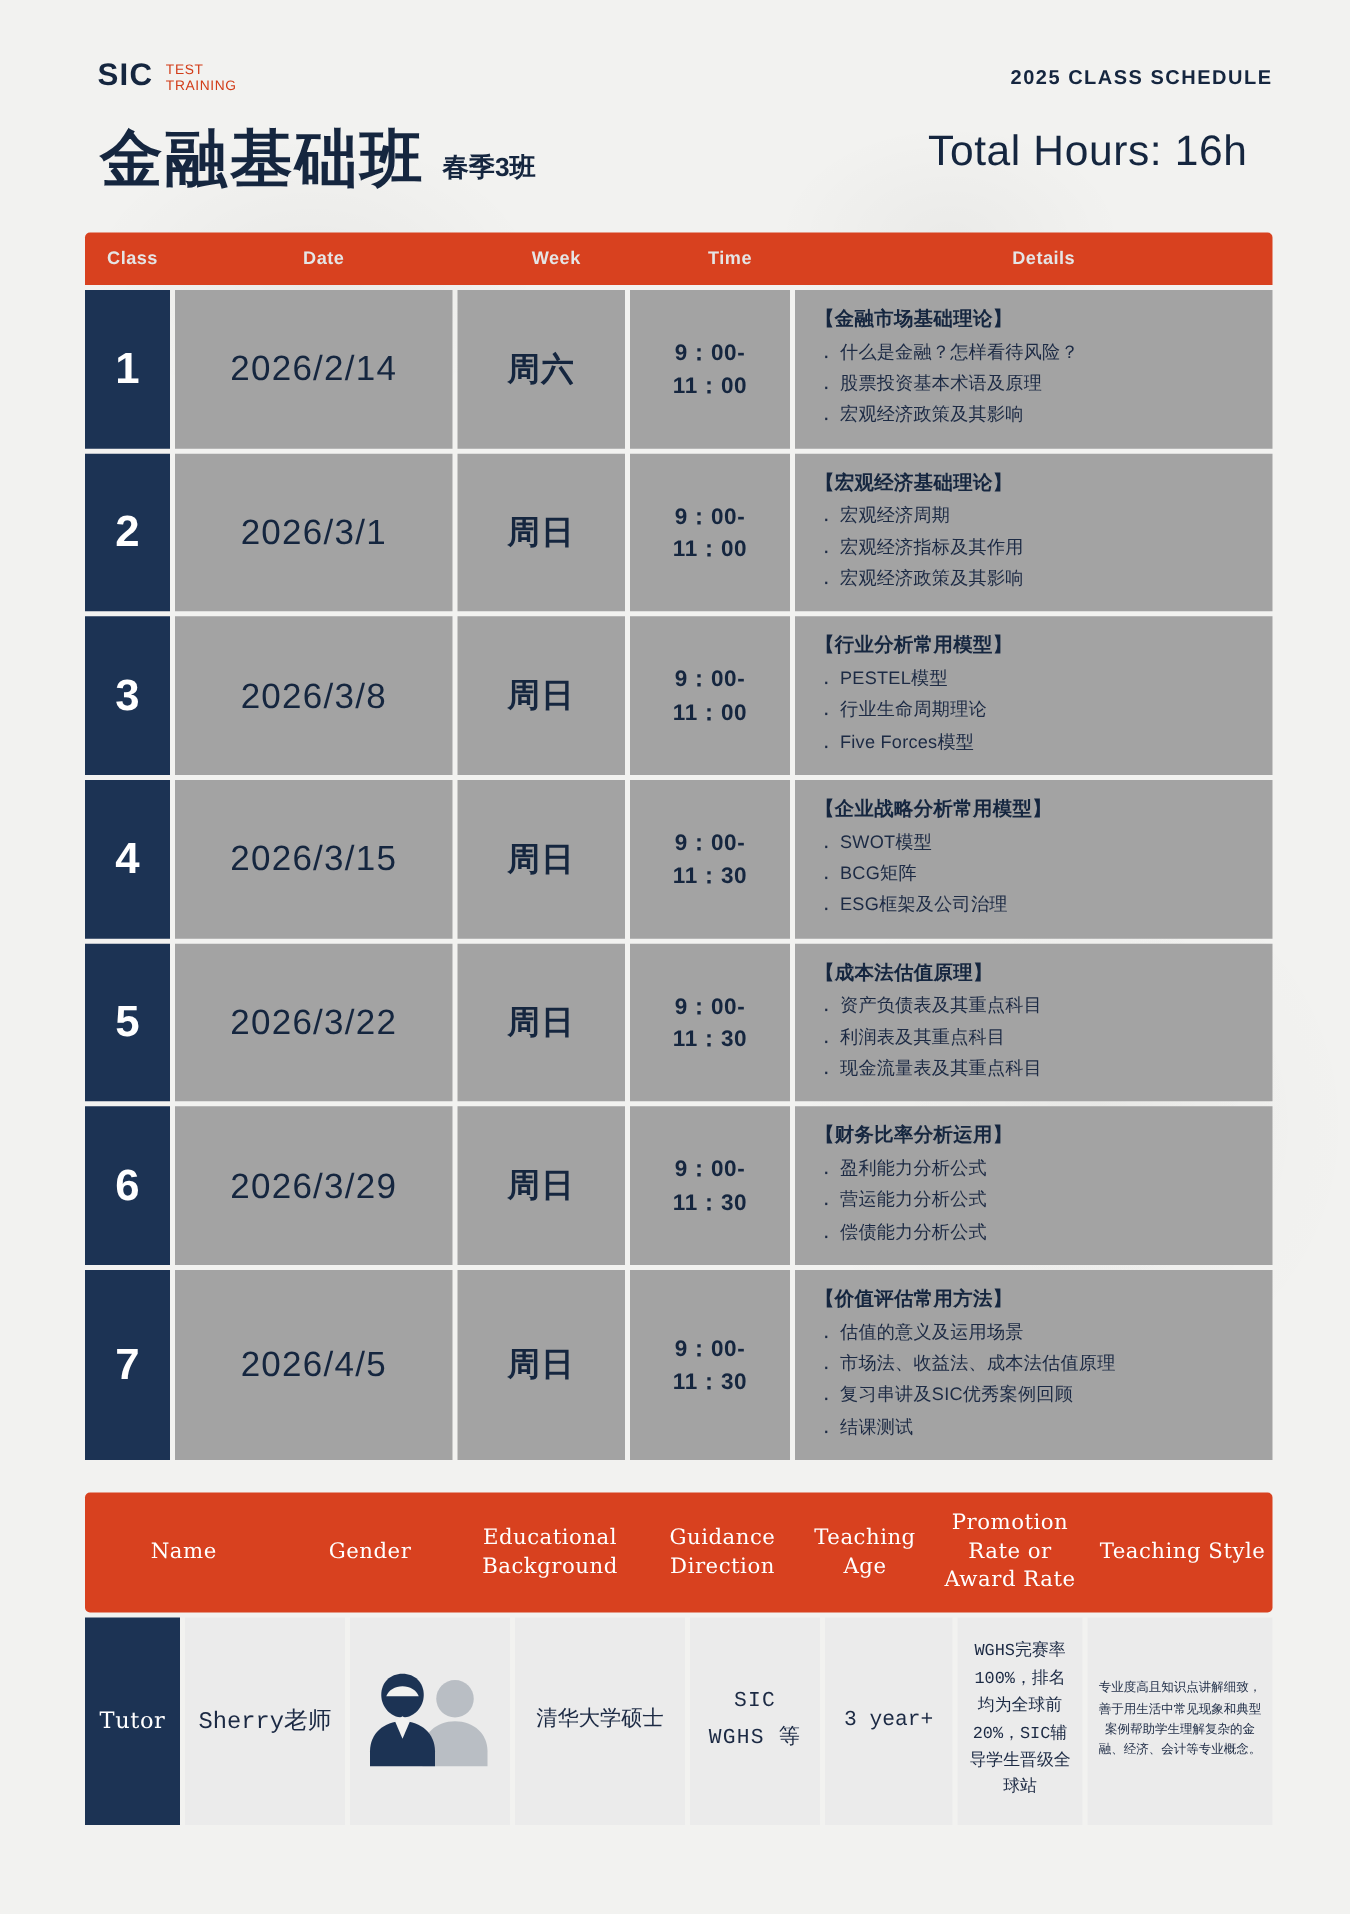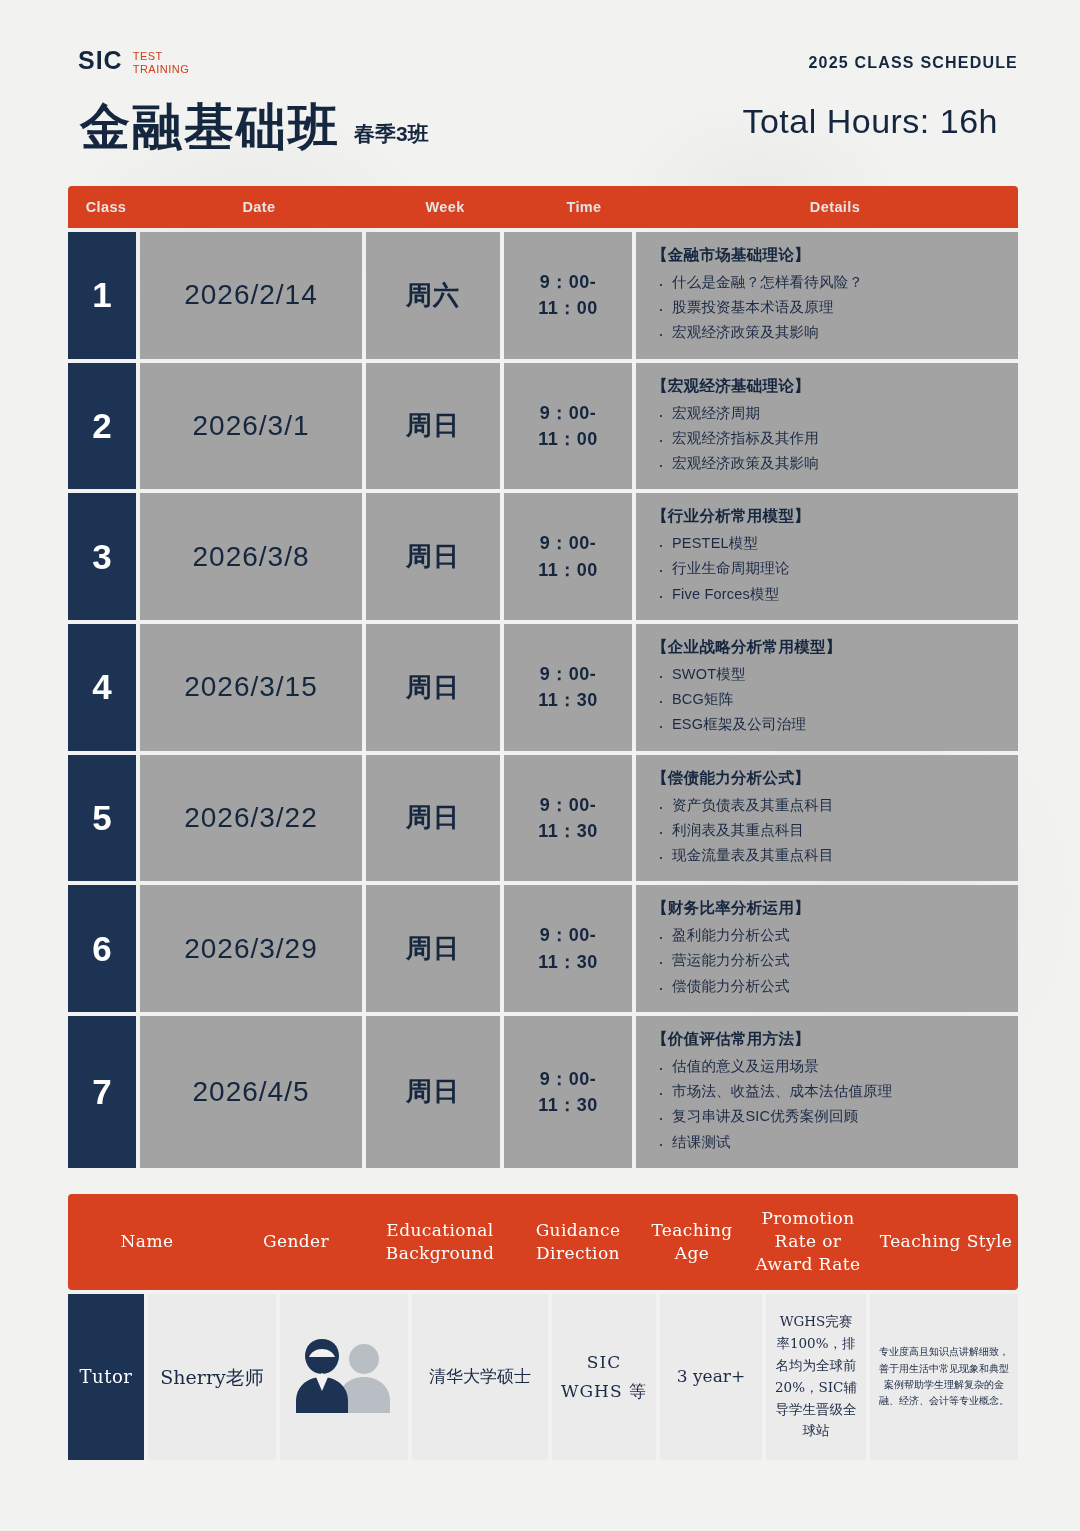--- a/index.html
+++ b/index.html
@@ -116,21 +116,21 @@
   .t-age{flex:0 0 92px;}
   .t-promo{flex:0 0 124px;}
   .t-style{flex:1 1 auto;}
 
   .tutor-row{display:flex;margin-top:4px;align-items:stretch;}
   .tcell{
     background:#ebebeb;display:flex;align-items:center;justify-content:center;
     text-align:center;font-family:"DejaVu Serif","Liberation Serif",serif;
     min-height:166px;padding:10px 8px;box-sizing:border-box;
   }
-  .tcell + .tcell{margin-left:4px;}
+  .tcell + .tcell{margin-left:4px;font-family:Liberation Mono, monospace;}
   .t-lbl{
     background:#1c3354;color:#fff;flex:0 0 76px;font-size:18px;letter-spacing:.5px;
   }
   .tc-name{flex:0 0 128px;font-size:19px;line-height:1.5;}
   .tc-gender{flex:0 0 128px;}
   .tc-edu{flex:0 0 136px;font-size:17px;line-height:1.6;}
   .tc-guide{flex:0 0 104px;font-size:17px;line-height:1.7;letter-spacing:1px;}
   .tc-age{flex:0 0 102px;font-size:17px;line-height:1.6;}
   .tc-promo{flex:0 0 100px;font-size:13.5px;line-height:1.62;}
   .tc-style{flex:1 1 auto;font-size:10px;line-height:1.62;}
@@ -252,21 +252,21 @@
           <div class="cell cell-class c-class">5</div>
           <div class="cell cell-date c-date">2026/3/22</div>
           <div class="cell cell-week c-week">周日</div>
           <div class="cell cell-time c-time">
             <div>
               <div>9：00-</div>
               <div>11：30</div>
             </div>
           </div>
           <div class="cell cell-det c-det">
-            <div class="det-title">【偿债能力分析公式】</div>
+            <div class="det-title">【成本法估值原理】</div>
             <ul class="det-list">
               <li>资产负债表及其重点科目</li>
               <li>利润表及其重点科目</li>
               <li>现金流量表及其重点科目</li>
             </ul>
           </div>
         </div>
         <div class="row">
           <div class="cell cell-class c-class">6</div>
           <div class="cell cell-date c-date">2026/3/29</div>

